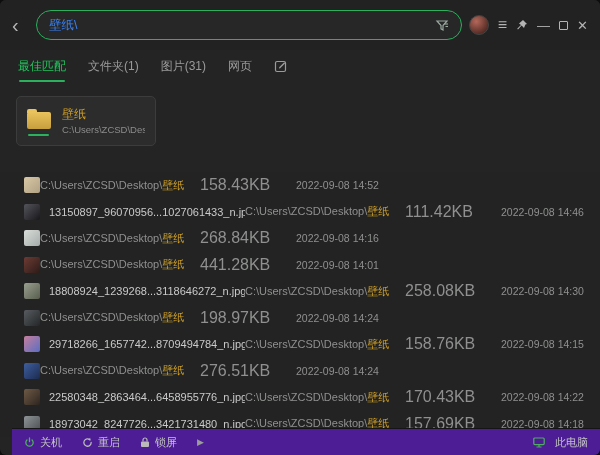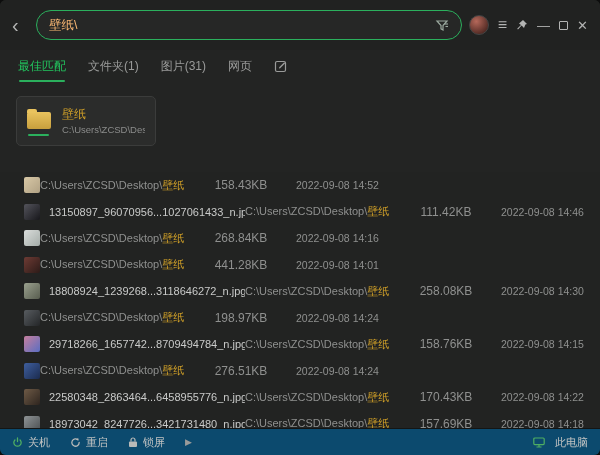--- a/index.html
+++ b/index.html
@@ -3,21 +3,21 @@
 <meta charset="utf-8">
 <style>
   *{margin:0;padding:0;box-sizing:border-box}
   html,body{background:#0d0d0d;font-family:"Liberation Sans",sans-serif}
   .window{position:relative;width:600px;height:455px;background:#232423;overflow:hidden;border-radius:6px}
 
   
   .topbar{position:absolute;top:0;left:0;right:0;height:50px;background:#212221;display:flex;align-items:center;padding:0 12px}
   .back{width:18px;color:#b3b4b3;font-size:20px;line-height:1;text-align:left;cursor:pointer;user-select:none}
   .searchbox{width:426px;height:30px;border:1.5px solid #2bb05d;border-radius:16px;background:#262726;display:flex;align-items:center;padding:0 12px;margin-left:6px}
-  .searchbox .value{flex:1;color:#fdba74;font-size:12.5px;white-space:nowrap;overflow:hidden}
+  .searchbox .value{flex:1;color:#3b82f6;font-size:12.5px;white-space:nowrap;overflow:hidden}
   .right-icons{margin-left:auto;display:flex;align-items:center;gap:9px;color:#b3b4b3}
   .avatar{width:20px;height:20px;border-radius:50%;background:radial-gradient(circle at 35% 30%,#b5685a,#5a2f28 70%,#2c1a16);border:1px solid #444}
   .glyph{font-size:13px;line-height:1;cursor:pointer;user-select:none}
   .max-box{width:9px;height:9px;border:1.2px solid #b3b4b3;border-radius:1px;cursor:pointer}
 
   
   .tabs{position:absolute;top:50px;left:0;right:0;height:32px;display:flex;align-items:center;padding:0 18px;gap:22px;font-size:12px;color:#9a9b9a}
   .tab{cursor:pointer;position:relative;white-space:nowrap}
   .tab.active{color:#22c55e}
   .tab.active::after{content:"";position:absolute;left:1px;right:1px;bottom:-7px;height:2px;background:#2bb05d;border-radius:1px}
@@ -33,25 +33,25 @@
   .card .title{color:#d2a128;font-size:12px;line-height:1.2}
   .card .path{color:#8b8c8b;font-size:9.5px;margin-top:3px;white-space:nowrap;overflow:hidden}
 
   
   .list{position:absolute;top:172px;left:0;right:0;background:#222322}
   .row{height:26.5px;display:flex;align-items:center;padding:0 12px 0 24px;font-size:11px;cursor:pointer}
   .thumb{flex:0 0 16px;height:16px;border-radius:2px;background:#555}
   .fname{flex:0 0 196px;margin-left:9px;color:#c9cac9;white-space:nowrap;overflow:hidden}
   .fpath{flex:0 0 160px;color:#8f908f;white-space:nowrap;overflow:hidden}
   .fpath .hl{color:#d2a128}
-  .fsize{flex:0 0 82px;text-align:center;color:#8f908f;font-size:12px;white-space:nowrap}
+  .fsize{flex:0 0 82px;text-align:left;color:#8f908f;font-size:16px;white-space:nowrap}
   .fdate{flex:0 0 90px;margin-left:14px;color:#8f908f;font-size:10.5px;white-space:nowrap}
 
   
-  .footer{position:absolute;left:0;right:0;bottom:0;height:27px;background:#0c4a6e;border-top:1px solid #141514;display:flex;align-items:center;padding:0 12px;gap:20px;font-size:11px;color:#c3c4c3;z-index:5}
+  .footer{position:absolute;left:12px;right:0;bottom:0;height:27px;background:#4c1d95;border-top:1px solid #141514;display:flex;align-items:center;padding:0 12px;gap:20px;font-size:11px;color:#c3c4c3;z-index:5}
   .fitem{display:flex;align-items:center;gap:5px;cursor:pointer;white-space:nowrap}
   .fplay{color:#9a9b9a;font-size:9px;cursor:pointer}
   .fright{margin-left:auto;display:flex;align-items:center;gap:10px;cursor:pointer}
   svg{display:block}
 </style>
 </head>
 <body>
 
 <div class="window">
 

